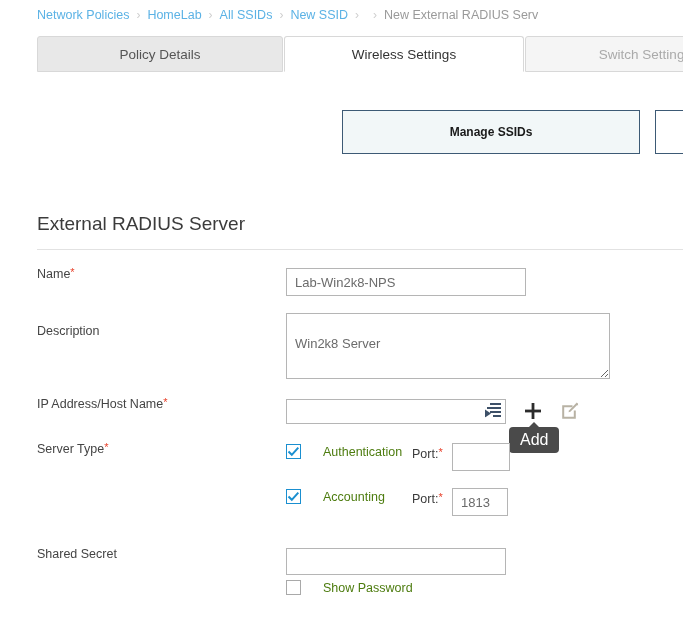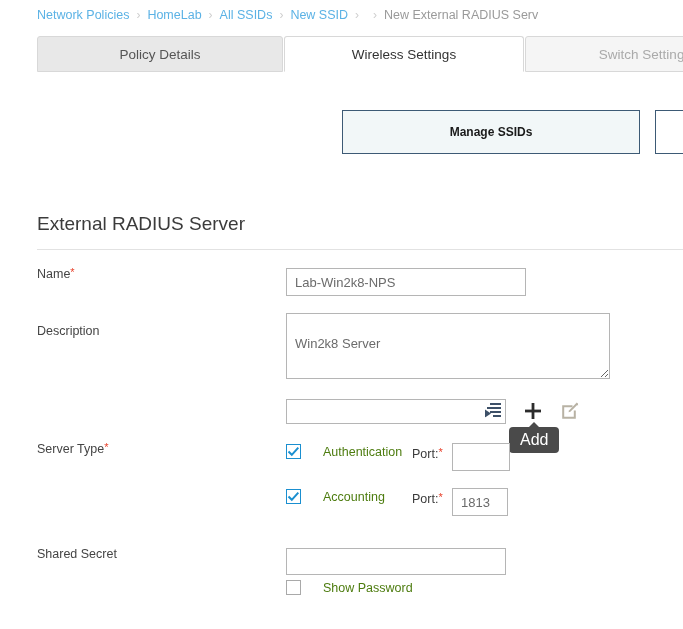--- a/index.html
+++ b/index.html
@@ -181,20 +181,23 @@
   <div class="form">
 
     <div class="f-label" style="left:37px; top:267px;">
       <span>Name</span><span class="req">*</span>
     </div>
     <input class="f-input" style="left: 286px; top: 268px; width: 240px; height: 28px;" value="Lab-Win2k8-NPS">
 
     <div class="f-label" style="left:37px; top:324px;">Description</div>
     <textarea class="f-textarea" style="left: 286px; top: 313px; width: 324px; height: 66px;">Win2k8 Server</textarea>
 
+    <div class="f-label" style="left:37px; top:397px;">
+      <span>IP Address/Host Name</span><span class="req">*</span>
+    </div>
     <div style="position:absolute; left:286px; top:399px; width:220px; height:25px;">
       <input class="f-input" style="left: 0px; top: 0px; width: 220px; height: 25px; padding-right: 26px;" value="">
       <span class="ip-list-icon">
         <svg width="17" height="15" viewBox="0 0 17 15">
           <rect x="5" y="0.5" width="11" height="2" fill="#3d5068"></rect>
           <rect x="2" y="4.5" width="14" height="2" fill="#3d5068"></rect>
           <rect x="5" y="8.5" width="11" height="2" fill="#3d5068"></rect>
           <rect x="8" y="12.5" width="8" height="2" fill="#3d5068"></rect>
           <polygon points="0,7 0,15 6,11" fill="#3d5068"></polygon>
         </svg>

